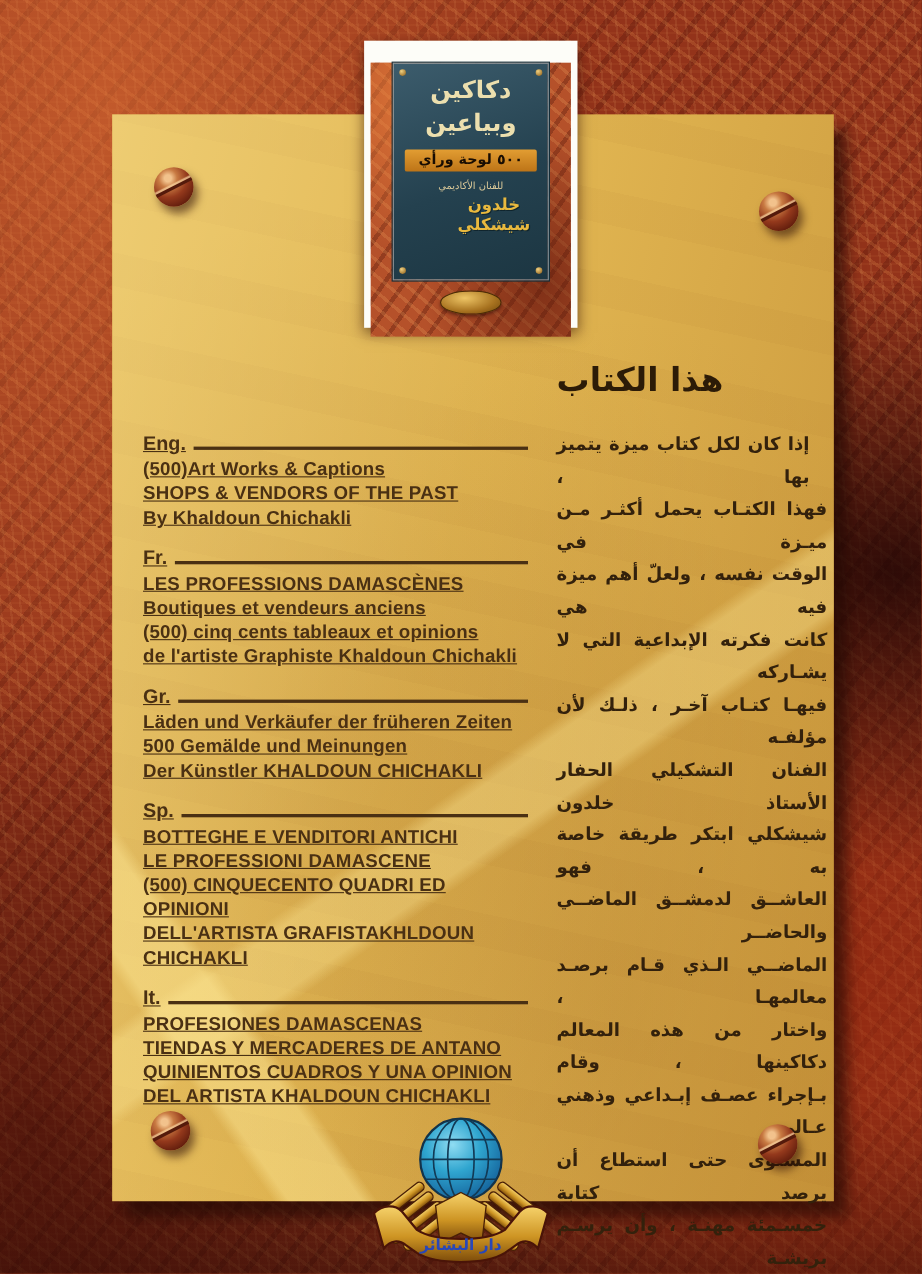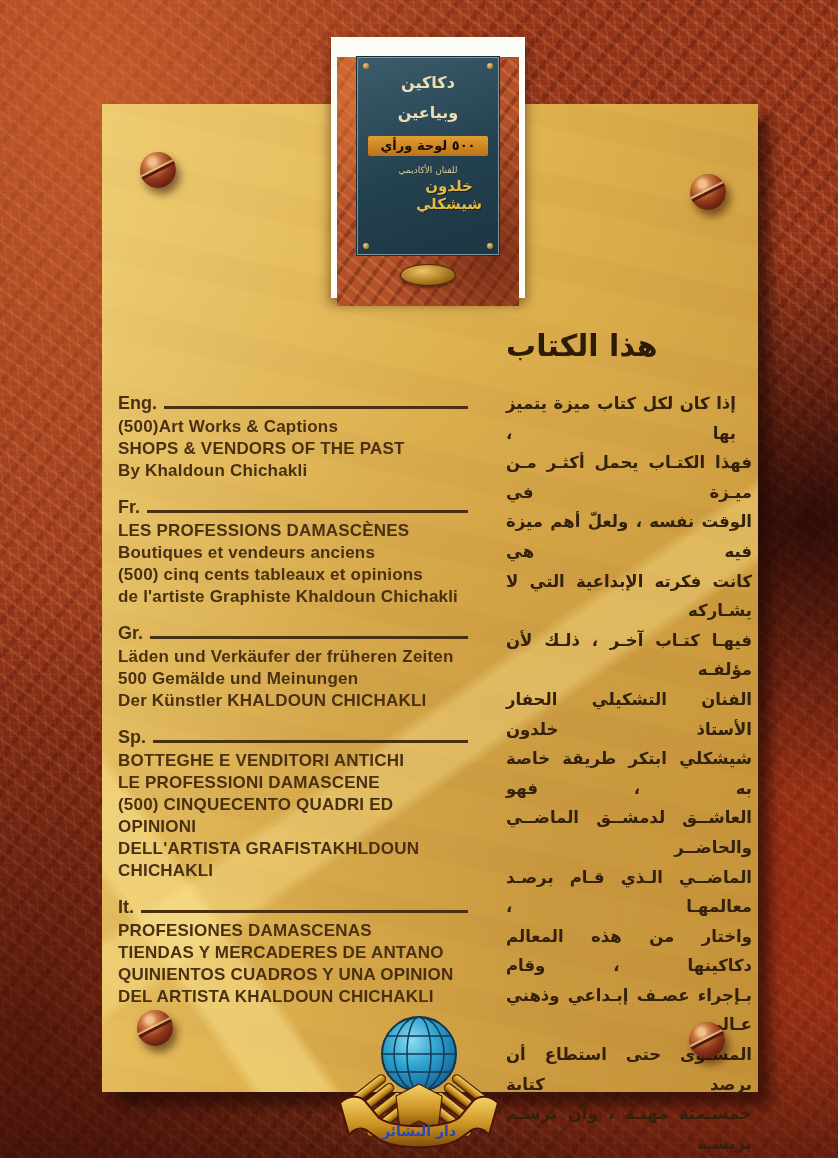--- a/index.html
+++ b/index.html
@@ -39,21 +39,21 @@
     background:radial-gradient(circle at 35% 28%, #f2c28c 0 9%, #c87a42 24%, #94391c 50%, #5c1a0b 82%);
     box-shadow:4px 6px 8px rgba(40,10,4,0.55);overflow:hidden;}
   .screw::after{content:'';position:absolute;left:-4px;right:-4px;top:46%;height:3px;
     background:#541a0b;box-shadow:0 -2px 1px rgba(255,222,170,0.7);transform:rotate(-27deg);}
   .screw.tl{left:38px;top:48px;}
   .screw.tr{left:588px;top:70px;}
   .screw.bl{left:35px;top:906px;}
   .screw.br{left:587px;top:918px;}
 
   
-  .left-col{position:absolute;left:16px;top:288px;width:350px;color:#4a3013;}
+  .left-col{position:absolute;left:28px;top:288px;width:350px;color:#4a3013;text-decoration:underline;}
   .section{margin-bottom:14px;}
   .sec-head{display:flex;align-items:flex-end;margin-bottom:2px;}
   .sec-label{font-size:18px;font-weight:bold;line-height:22px;}
   .sec-rule{flex:1;border-bottom:3px solid #4a3013;margin:0 0 5px 7px;}
   .sec-line{font-size:17px;font-weight:bold;line-height:22px;letter-spacing:0.2px;}
 
   
   .right-col{position:absolute;left:404px;top:224px;width:246px;direction:rtl;}
   .ar-heading{font-family:"DejaVu Sans",sans-serif;font-size:30px;font-weight:bold;
     color:#2c1b07;margin:0 0 26px 0;text-align:left;}
@@ -71,21 +71,21 @@
       radial-gradient(ellipse at 85% 80%, rgba(90,25,10,0.6), rgba(0,0,0,0) 50%),
       repeating-linear-gradient(40deg, rgba(255,185,110,0.18) 0 3px, rgba(0,0,0,0) 3px 11px),
       repeating-linear-gradient(-55deg, rgba(70,15,6,0.3) 0 4px, rgba(0,0,0,0) 4px 15px);}
   .cover-blue{position:relative;width:140px;height:196px;margin:14px auto 0;
     background:linear-gradient(160deg,#3c5c6c,#24414f 55%,#1c3642);
     border:1px solid #7e98a4;outline:1px solid #142e3a;text-align:center;}
   .rivet{position:absolute;width:6px;height:6px;border-radius:50%;
     background:radial-gradient(circle at 35% 30%,#f0d080,#8a5a14);}
   .rivet.r1{left:5px;top:5px;} .rivet.r2{right:5px;top:5px;}
   .rivet.r3{left:5px;bottom:5px;} .rivet.r4{right:5px;bottom:5px;}
-  .cover-title{font-family:"DejaVu Sans",sans-serif;font-size:16px;font-weight:bold;
+  .cover-title{font-family:"DejaVu Sans",sans-serif;font-size:22px;font-weight:bold;
     color:#ecdfae;line-height:30px;padding-top:10px;direction:rtl;}
   .cover-bar{width:86%;margin:8px auto 0;background:linear-gradient(#e29d32,#bd7417);
     color:#190d02;font-family:"DejaVu Sans",sans-serif;font-size:13px;font-weight:bold;
     line-height:20px;border-radius:2px;direction:rtl;}
   .cover-byline{font-family:"DejaVu Sans",sans-serif;font-size:9px;color:#d9c898;
     margin-top:9px;direction:rtl;}
   .cover-author{font-family:"DejaVu Sans",sans-serif;font-size:15px;font-weight:bold;
     color:#e9b93e;text-shadow:1px 1px 0 #10252e;margin-top:2px;direction:rtl;padding-left:42px;}
   .cover-oval{width:54px;height:20px;border-radius:50%;margin:9px auto 0;
     background:radial-gradient(ellipse at 40% 30%,#eec565,#a87320 60%,#6e4408);

